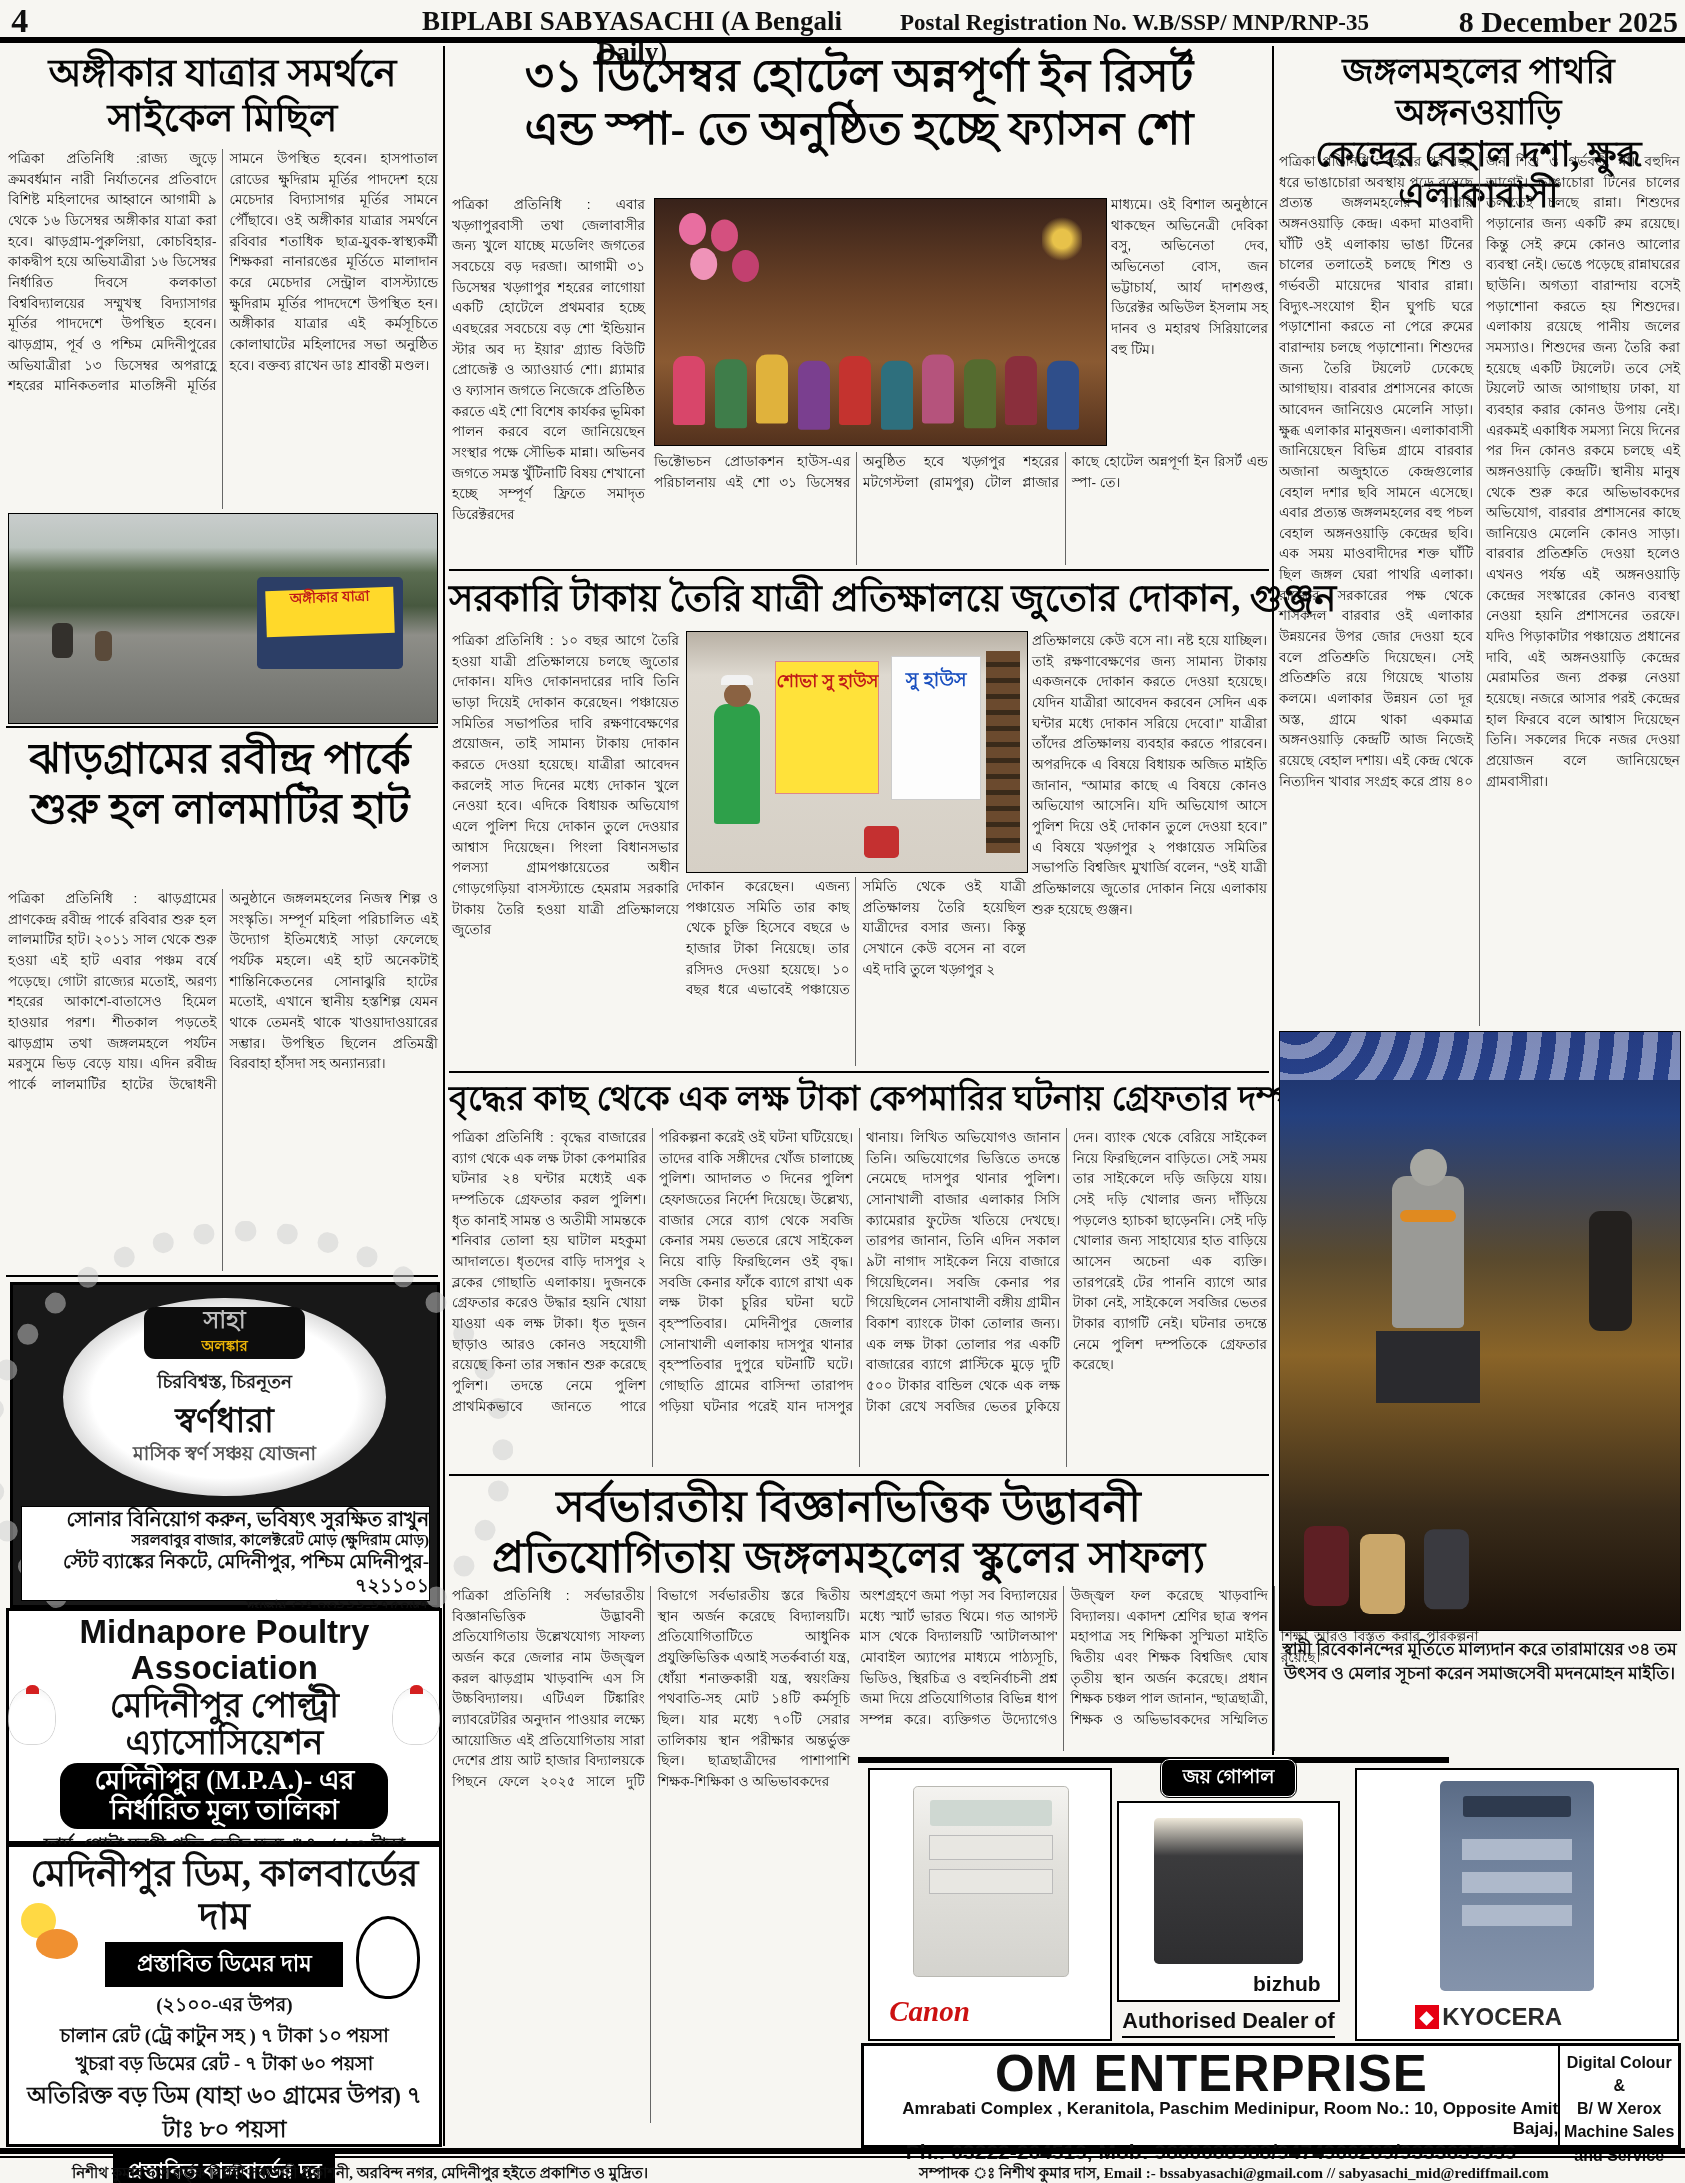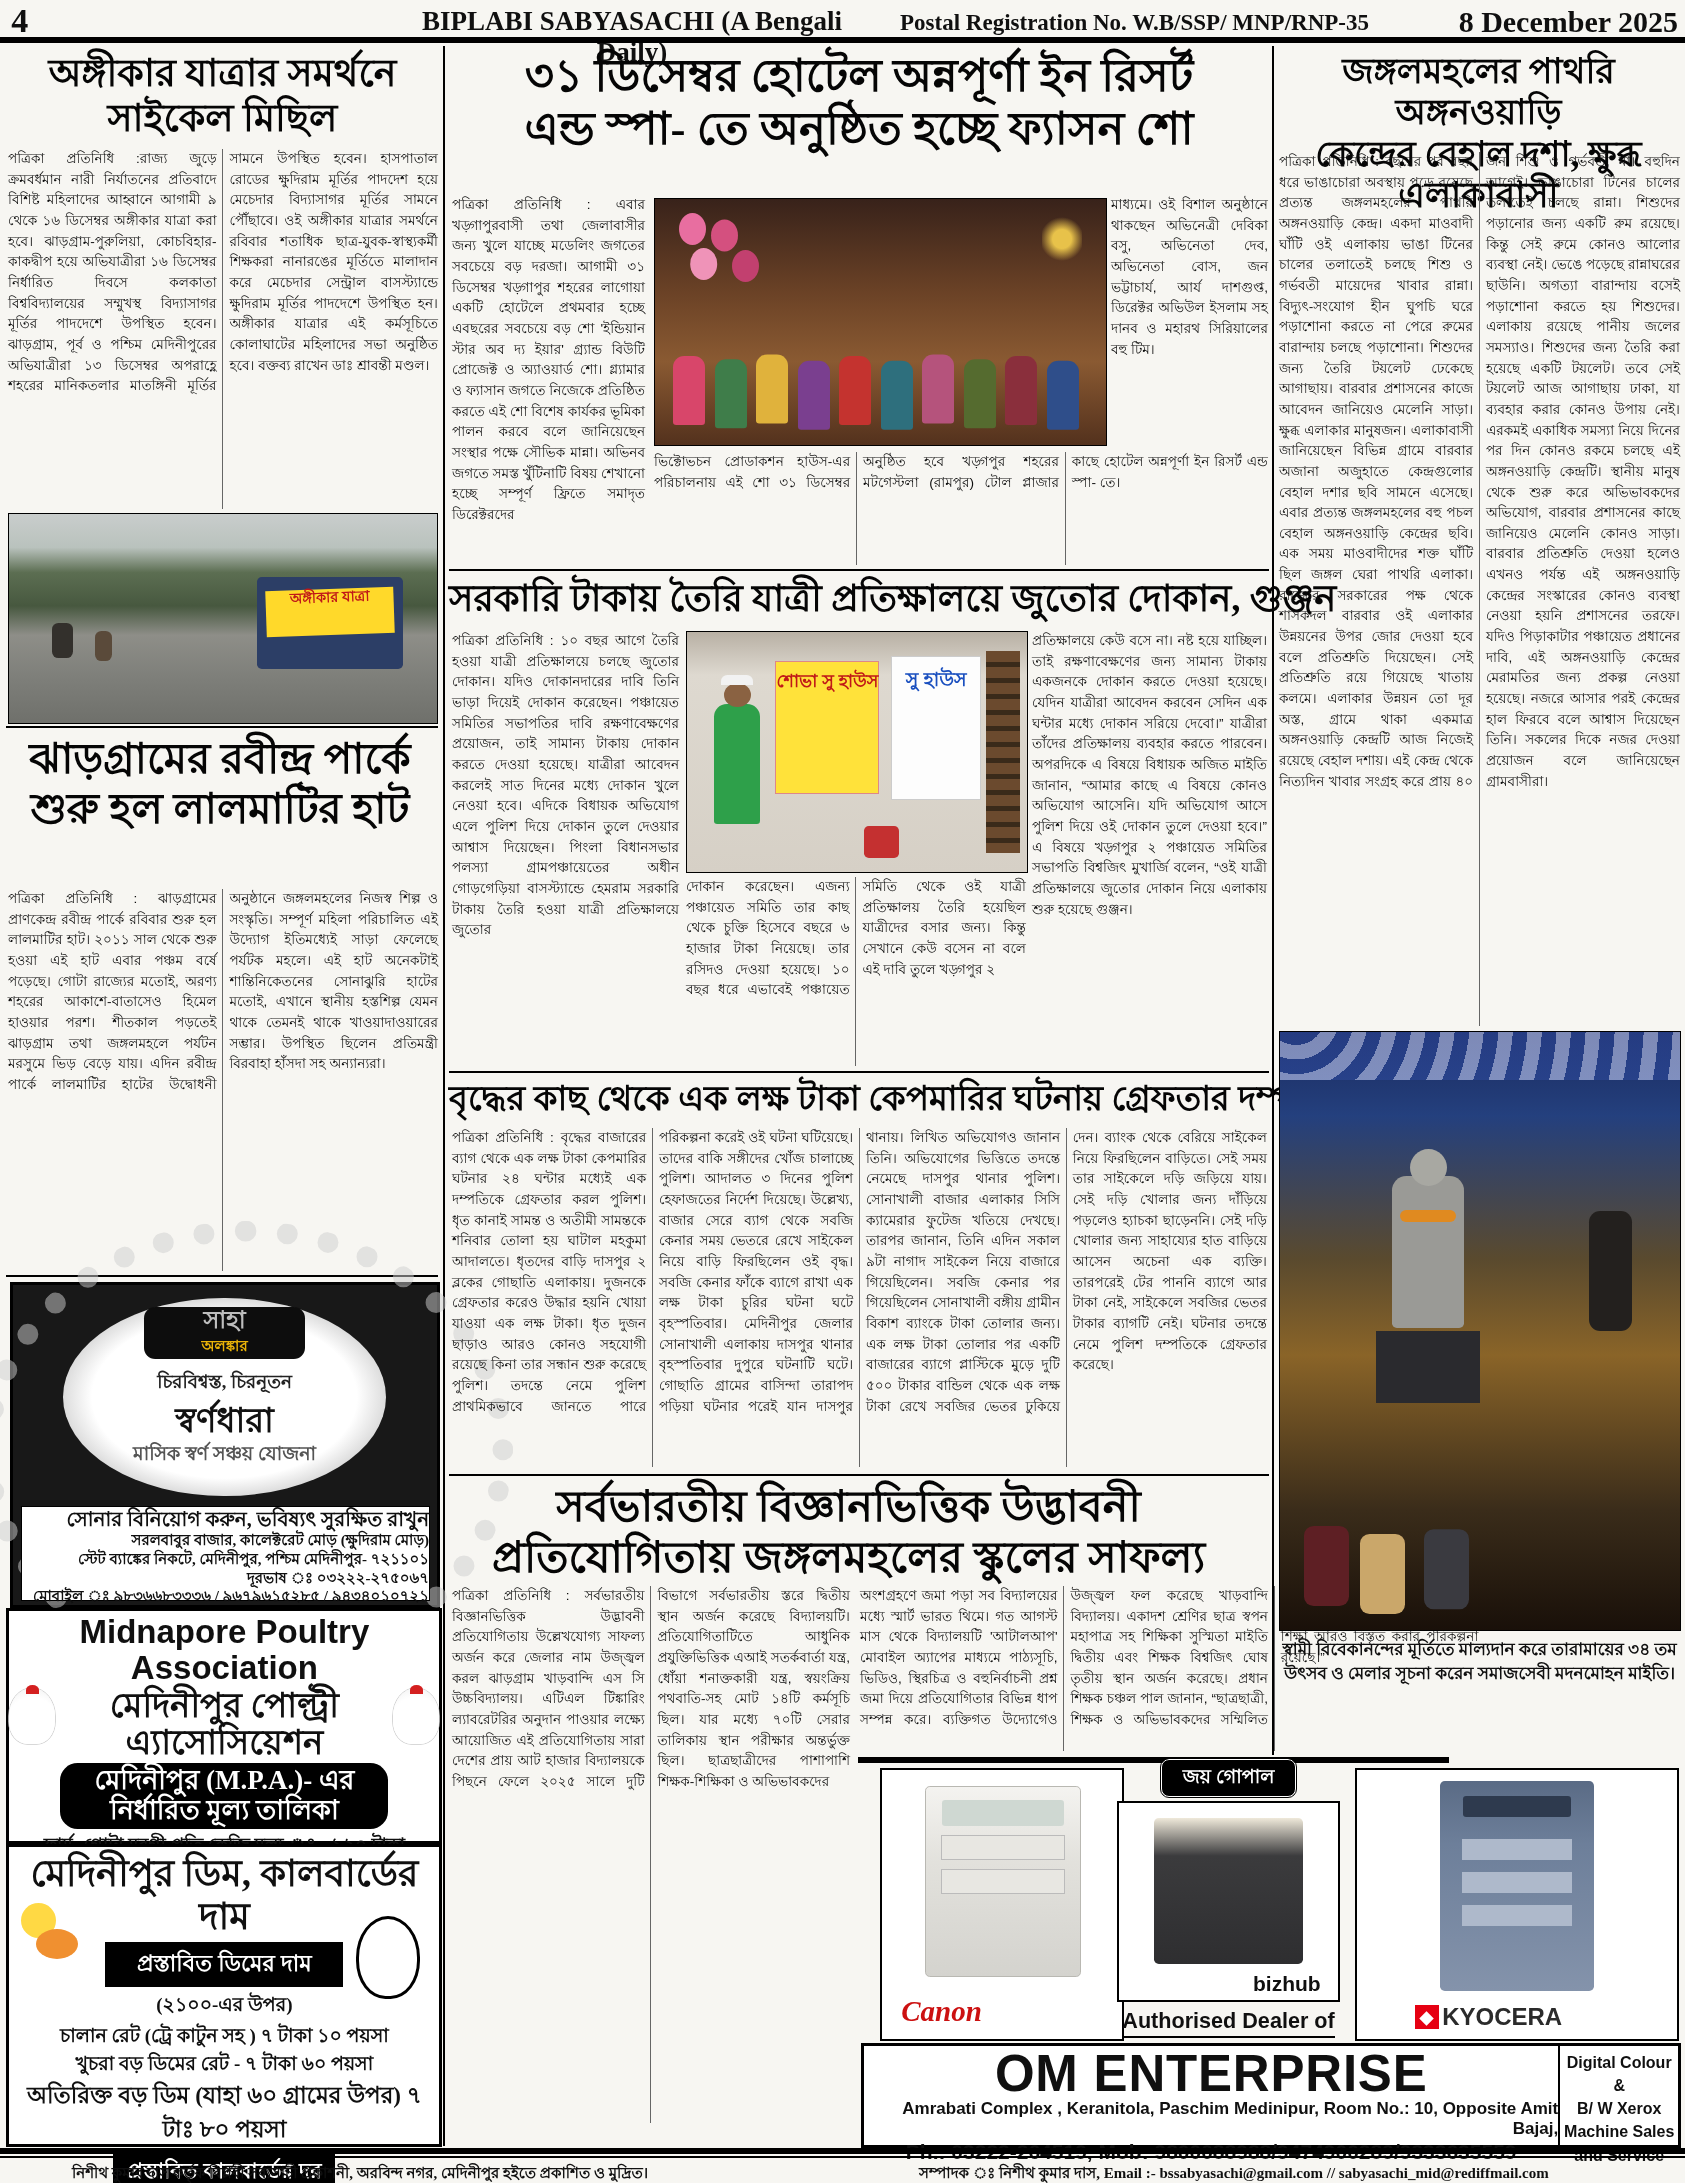--- a/index.html
+++ b/index.html
@@ -60,21 +60,21 @@
     <div class="abs" style="left:31%;top:7%;width:38%;height:16%;background:#0d0d0d;border-radius:11.2px;color:#bdbdbd;text-align:center;font-weight:bold;">
       <div style="font-size:24px;line-height:1.1;">সাহা</div>
       <div style="font-size:15px;color:#eab308;">অলঙ্কার</div>
     </div>
     <div class="abs serifb" style="left:20%;top:26%;width:60%;text-align:center;font-size:18.4px;color:#222;">চিরবিশ্বস্ত, চিরনূতন</div>
     <div class="abs serifb" style="left:20%;top:34%;width:60%;text-align:center;font-size:34px;color:#111;">স্বর্ণধারা</div>
     <div class="abs serifb" style="left:15%;top:48%;width:70%;text-align:center;font-size:19px;color:#555;">মাসিক স্বর্ণ সঞ্চয় যোজনা</div>
     <div class="abs" style="left:2%;top:69%;width:96%;height:29%;background:#fff;border:1.6px solid #000;text-align:right;">
       <div class="serifb" style="font-size:20px;line-height:1.22;">সোনার বিনিয়োগ করুন, ভবিষ্যৎ সুরক্ষিত রাখুন</div>
       <div class="serifb" style="font-size:15px;line-height:1.25;">সরলবাবুর বাজার, কালেক্টরেট মোড় (ক্ষুদিরাম মোড়)</div>
-      <div class="serifb" style="font-size:15px;line-height:1.25;padding-left:20px;">স্টেট ব্যাঙ্কের নিকটে, মেদিনীপুর, পশ্চিম মেদিনীপুর- ৭২১১০১</div>
+      <div class="serifb" style="font-size:19px;line-height:1.25;padding-left:20px;">স্টেট ব্যাঙ্কের নিকটে, মেদিনীপুর, পশ্চিম মেদিনীপুর- ৭২১১০১</div>
       <div class="serifb" style="font-size:15px;line-height:1.25;">দূরভাষ ঃ ০৩২২২-২৭৫০৬৭</div>
       <div class="serifb" style="font-size:15px;line-height:1.25;">মোবাইল ঃ ৯৮৩৬৬৮৩৩৩৬ / ৯৬৭৯৬১৫২৮৫ / ৯৪৩৪০১০৭২১</div>
     </div>
   </div>
 
   <div class="abs adbox" style="left:6.4px;top:1608px;width:430px;height:230px;border-width:3.2px;text-align:center;">
     <div style="font-size:33px;font-weight:bold;line-height:1.1;margin-top:3.2px;">Midnapore Poultry Association</div>
     <div class="serifb" style="font-size:34px;line-height:1.1;">মেদিনীপুর পোল্ট্রী এ্যাসোসিয়েশন</div>
     <div class="abs" style="left:0px;top:77px;width:46px;height:56px;background:radial-gradient(circle at 50% 60%,#fff 60%,#eee 100%);border-radius:50% 50% 40% 40%;box-shadow:0 0 0 0.8px #ccc;">
         <div style="width:12.8px;height:9.6px;background:#d42020;border-radius:50% 50% 0 0;margin:-3.2px auto 0;"></div>
@@ -176,21 +176,21 @@
     </div>
     <div class="abs" style="left:24%;top:50%;width:104px;height:72px;background:#2a2a2e;"></div>
     <div class="abs" style="right:12%;top:30%;width:43px;height:120px;background:#23201e;border-radius:11.2px;"></div>
     <div class="abs" style="left:6%;bottom:4%;width:45px;height:80px;background:#5e1f24;border-radius:9.6px;box-shadow:56px 8px 0 #caa76a,120px 3.2px 0 #3a3a40;"></div>
   </div>
   <div class="abs caption" style="left:1279px;top:1638px;width:401px;">স্বামী বিবেকানন্দের মূর্তিতে মাল্যদান করে তারামায়ের ৩৪ তম উৎসব ও মেলার সূচনা করেন সমাজসেবী মদনমোহন মাইতি।</div>
 
   <div class="abs" style="left:858px;top:1757px;width:823px;height:390px;">
     <div class="abs" style="left:0;top:0;width:591px;height:6.4px;background:#000;"></div>
 
-    <div class="abs adbox" style="left:22px;top:11.2px;width:240px;height:269px;">
+    <div class="abs adbox" style="left:10px;top:11.2px;width:240px;height:269px;">
       <div class="abs" style="left:18%;top:6%;width:64%;height:70%;background:linear-gradient(180deg,#f4f3f0 0%,#e2e1dc 40%,#d4d3ce 100%);border:0.8px solid #b9b8b2;border-radius:4.8px;">
         <div style="width:80%;height:14%;background:#cfd8d2;margin:8% auto 0;border-radius:3.2px;"></div>
         <div style="width:80%;height:12%;background:#e8e7e2;margin:6% auto 0;border:0.8px solid #bbb;"></div>
         <div style="width:80%;height:12%;background:#e8e7e2;margin:6% auto 0;border:0.8px solid #bbb;"></div>
       </div>
       <div class="abs serifb" style="left:8%;bottom:4%;font-size:29px;font-style:italic;color:#cc1111;">Canon</div>
     </div>
 
     <div class="abs" style="left:254px;top:1.6px;width:233px;height:387px;text-align:center;">
       <div class="blackpill" style="display:inline-block;padding:2.4px 21px;border-radius:8px;font-size:19px;border:1.6px solid #fff;outline:1.6px solid #000;">জয় গোপাল</div>

